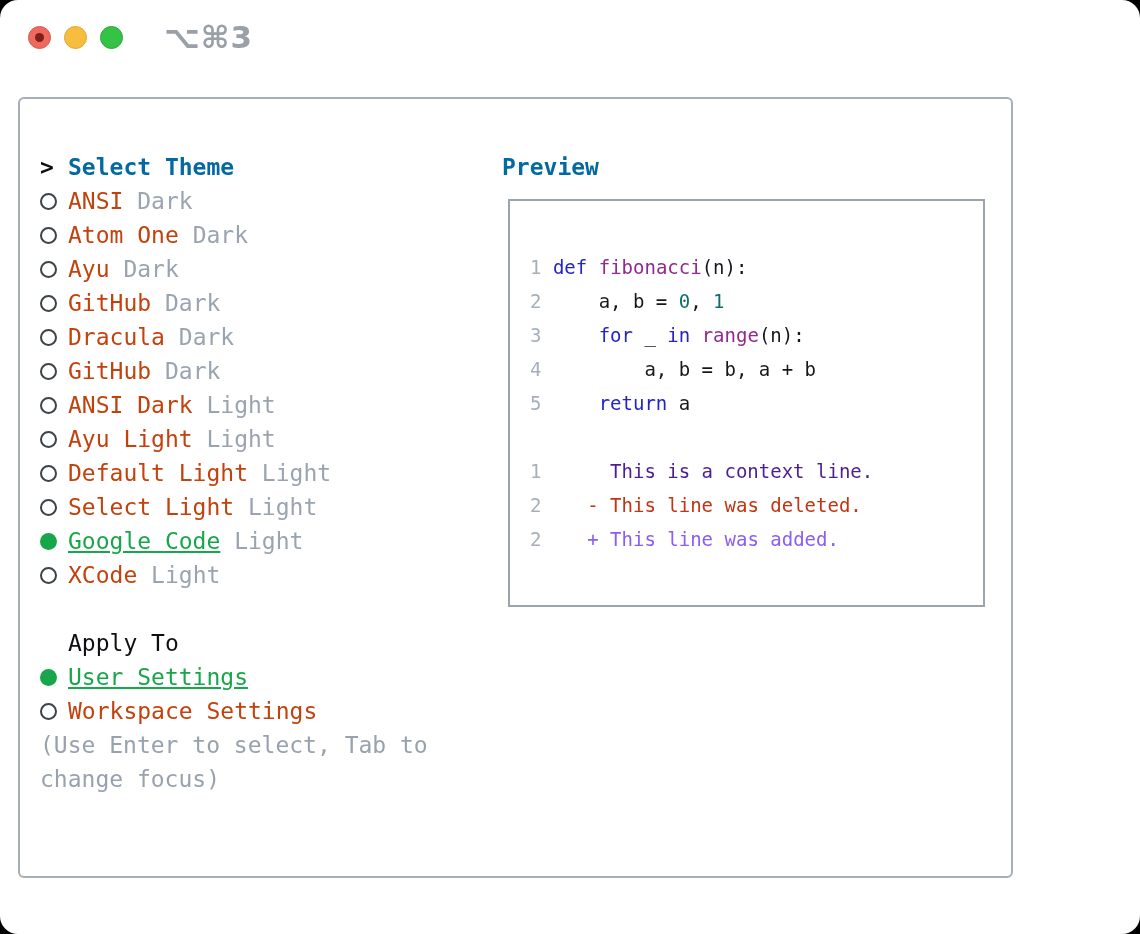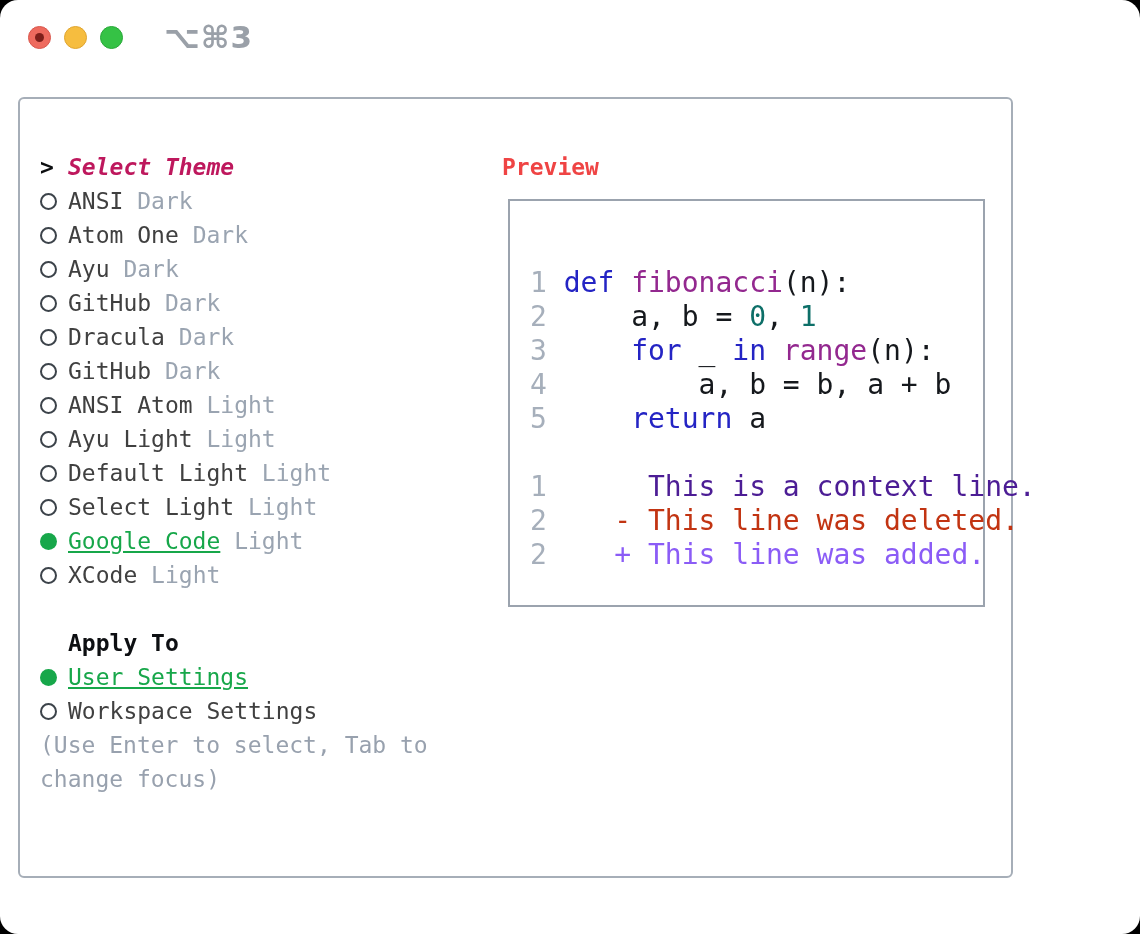--- a/index.html
+++ b/index.html
@@ -30,40 +30,40 @@
   }
   .leftcol{
     position:absolute;left:20px;top:51px;
     font-size:23px;line-height:34px;color:#1e2227;
   }
   .row{display:flex;align-items:center;height:34px;white-space:pre;}
   .row-icon{width:28px;display:flex;align-items:center;flex:0 0 28px;}
   .prompt{font-weight:700;color:#0c0e10;}
   .radio{width:13px;height:13px;border:2px solid #3c434a;border-radius:50%;box-sizing:content-box;}
   .radio.sel{width:17px;height:17px;border:none;background:#17a74a;}
-  .t-name{color:#404040;}
+  .t-name{color:#c2410c;}
   .t-name.sel{color:#17a74a;text-decoration:underline;}
   .t-tag{color:#9aa4b1;}
-  .hd{font-weight:700;color:#be185d;font-style:italic;}
+  .hd{font-weight:700;color:#0369a1;}
   .apply-block{margin-top:34px;}
-  .apply-title{color:#0d0f12;font-weight:bold;}
+  .apply-title{color:#0d0f12;}
   .hint{color:#98a1ae;}
   .hint div{height:34px;line-height:34px;white-space:pre;}
   
   .preview-title{
     position:absolute;left:482px;top:51px;height:34px;line-height:34px;
-    font-size:23px;font-weight:700;color:#ef4444;
+    font-size:23px;font-weight:700;color:#0369a1;
   }
   .preview-box{
     position:absolute;left:488px;top:100px;width:473px;height:404px;
     border:2px solid #9ba3ae;background:#fff;
   }
   .codeblock{
-    position:absolute;left:0;top:0;padding:65px 0 0 20px;
-    font-size:28px;line-height:34px;white-space:pre;
+    position:absolute;left:0;top:0;padding:49px 0 0 20px;
+    font-size:19px;line-height:34px;white-space:pre;
   }
   .cl{height:34px;}
   .ln{color:#a6afbb;}
   .tok-plain{color:#15181c;}
   .tok-kw{color:#2424c4;}
   .tok-fn{color:#93288f;}
   .tok-num{color:#0d6f68;}
   .tok-ctx{color:#4c1d95;}
   .tok-del{color:#c23412;}
   .tok-add{color:#8b5cf6;}
@@ -89,21 +89,21 @@
         <span class="row-icon"><span class="prompt">&gt;</span></span>
         <span class="hd">Select Theme</span>
       </div>
       <div id="theme-rows">
           <div class="row"><span class="row-icon"><span class="radio"></span></span><span class="t-name">ANSI</span><span class="t-tag"> Dark</span></div>
           <div class="row"><span class="row-icon"><span class="radio"></span></span><span class="t-name">Atom One</span><span class="t-tag"> Dark</span></div>
           <div class="row"><span class="row-icon"><span class="radio"></span></span><span class="t-name">Ayu</span><span class="t-tag"> Dark</span></div>
           <div class="row"><span class="row-icon"><span class="radio"></span></span><span class="t-name">GitHub</span><span class="t-tag"> Dark</span></div>
           <div class="row"><span class="row-icon"><span class="radio"></span></span><span class="t-name">Dracula</span><span class="t-tag"> Dark</span></div>
           <div class="row"><span class="row-icon"><span class="radio"></span></span><span class="t-name">GitHub</span><span class="t-tag"> Dark</span></div>
-          <div class="row"><span class="row-icon"><span class="radio"></span></span><span class="t-name">ANSI Atom</span><span class="t-tag"> Light</span></div>
+          <div class="row"><span class="row-icon"><span class="radio"></span></span><span class="t-name">ANSI Dark</span><span class="t-tag"> Light</span></div>
           <div class="row"><span class="row-icon"><span class="radio"></span></span><span class="t-name">Ayu Light</span><span class="t-tag"> Light</span></div>
           <div class="row"><span class="row-icon"><span class="radio"></span></span><span class="t-name">Default Light</span><span class="t-tag"> Light</span></div>
           <div class="row"><span class="row-icon"><span class="radio"></span></span><span class="t-name">Select Light</span><span class="t-tag"> Light</span></div>
           <div class="row"><span class="row-icon"><span class="radio sel"></span></span><span class="t-name sel">Google Code</span><span class="t-tag"> Light</span></div>
           <div class="row"><span class="row-icon"><span class="radio"></span></span><span class="t-name">XCode</span><span class="t-tag"> Light</span></div>
         </div>
 
       <div class="apply-block">
         <div class="row">
           <span class="row-icon"></span>

